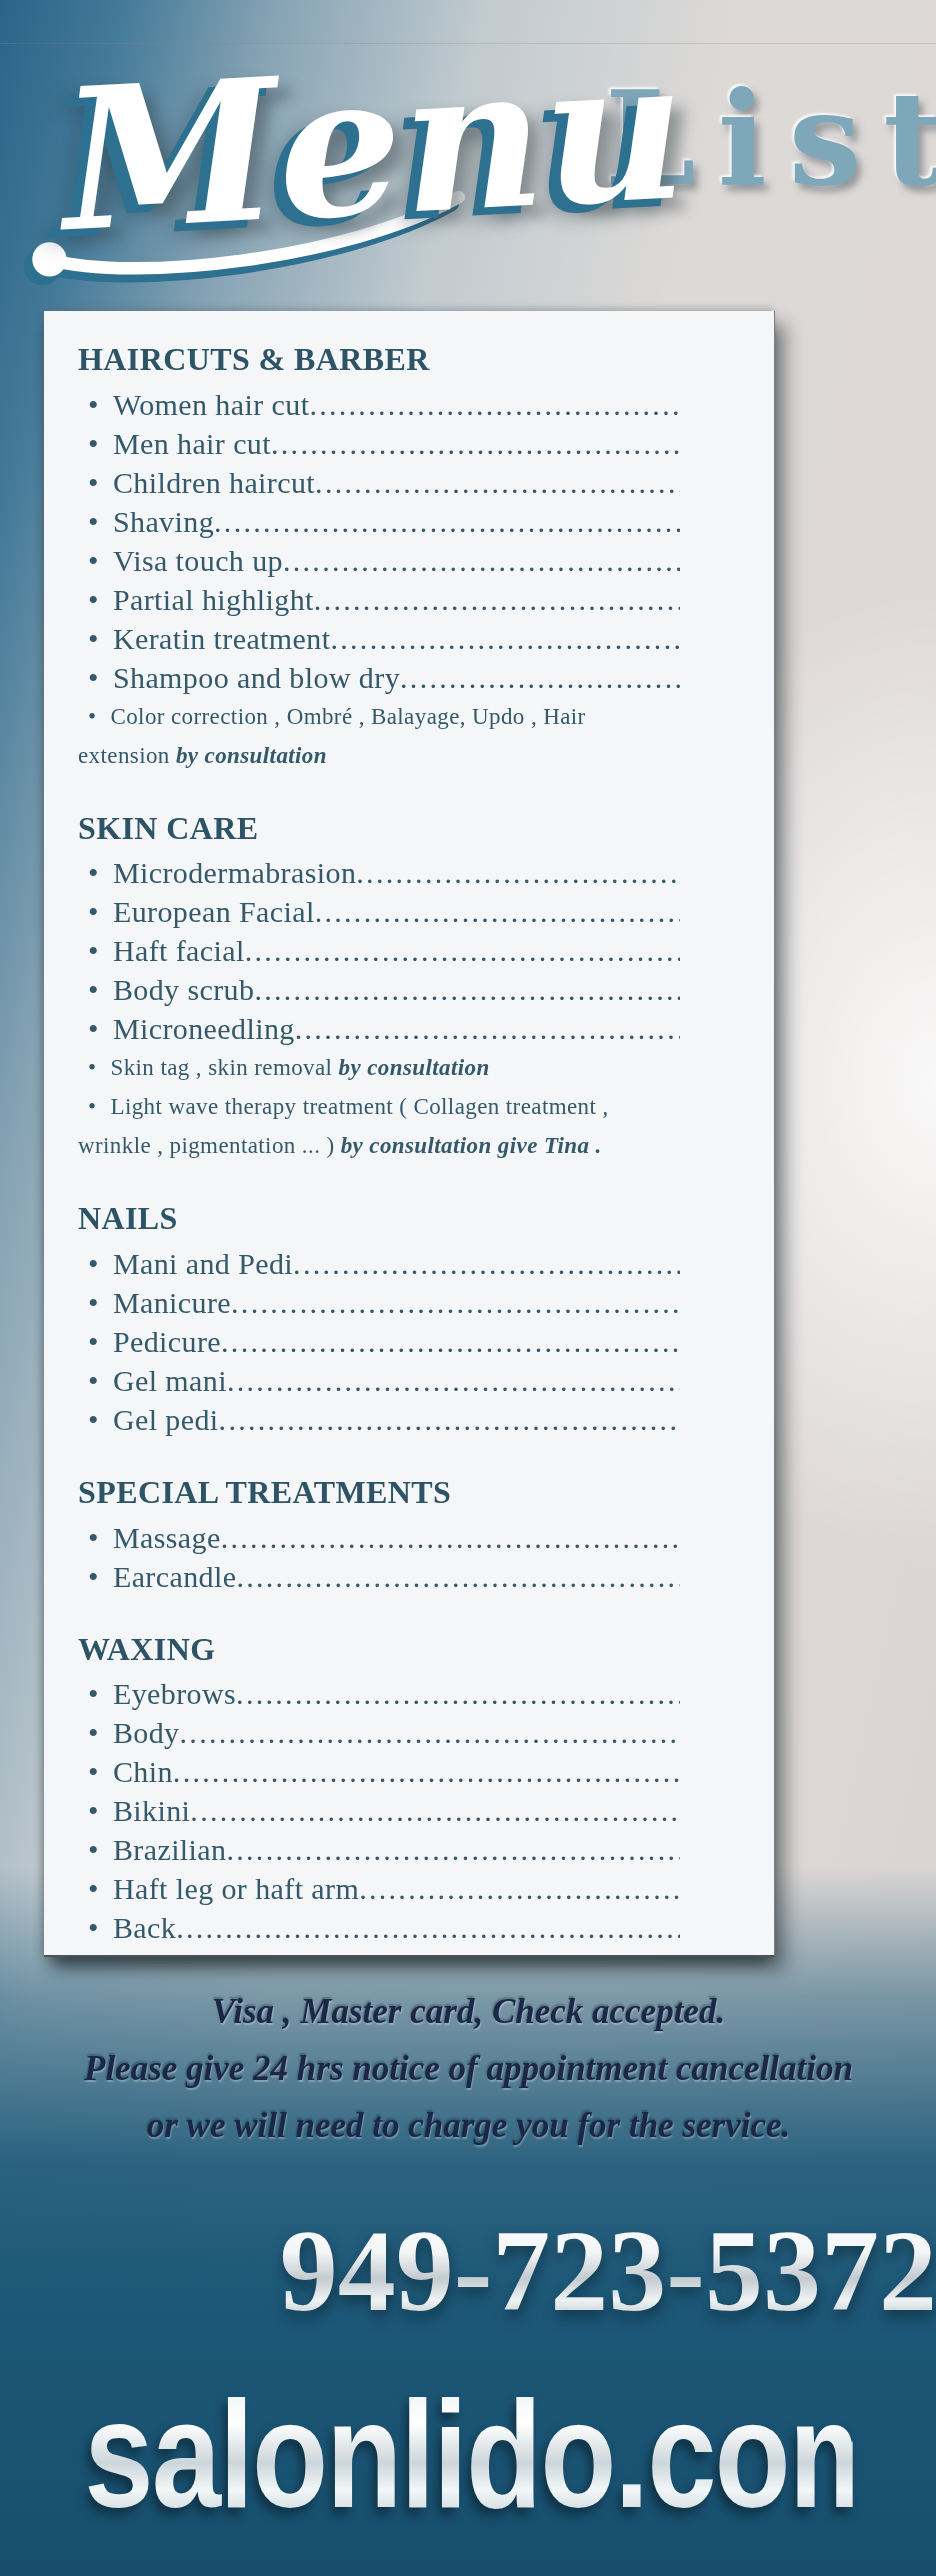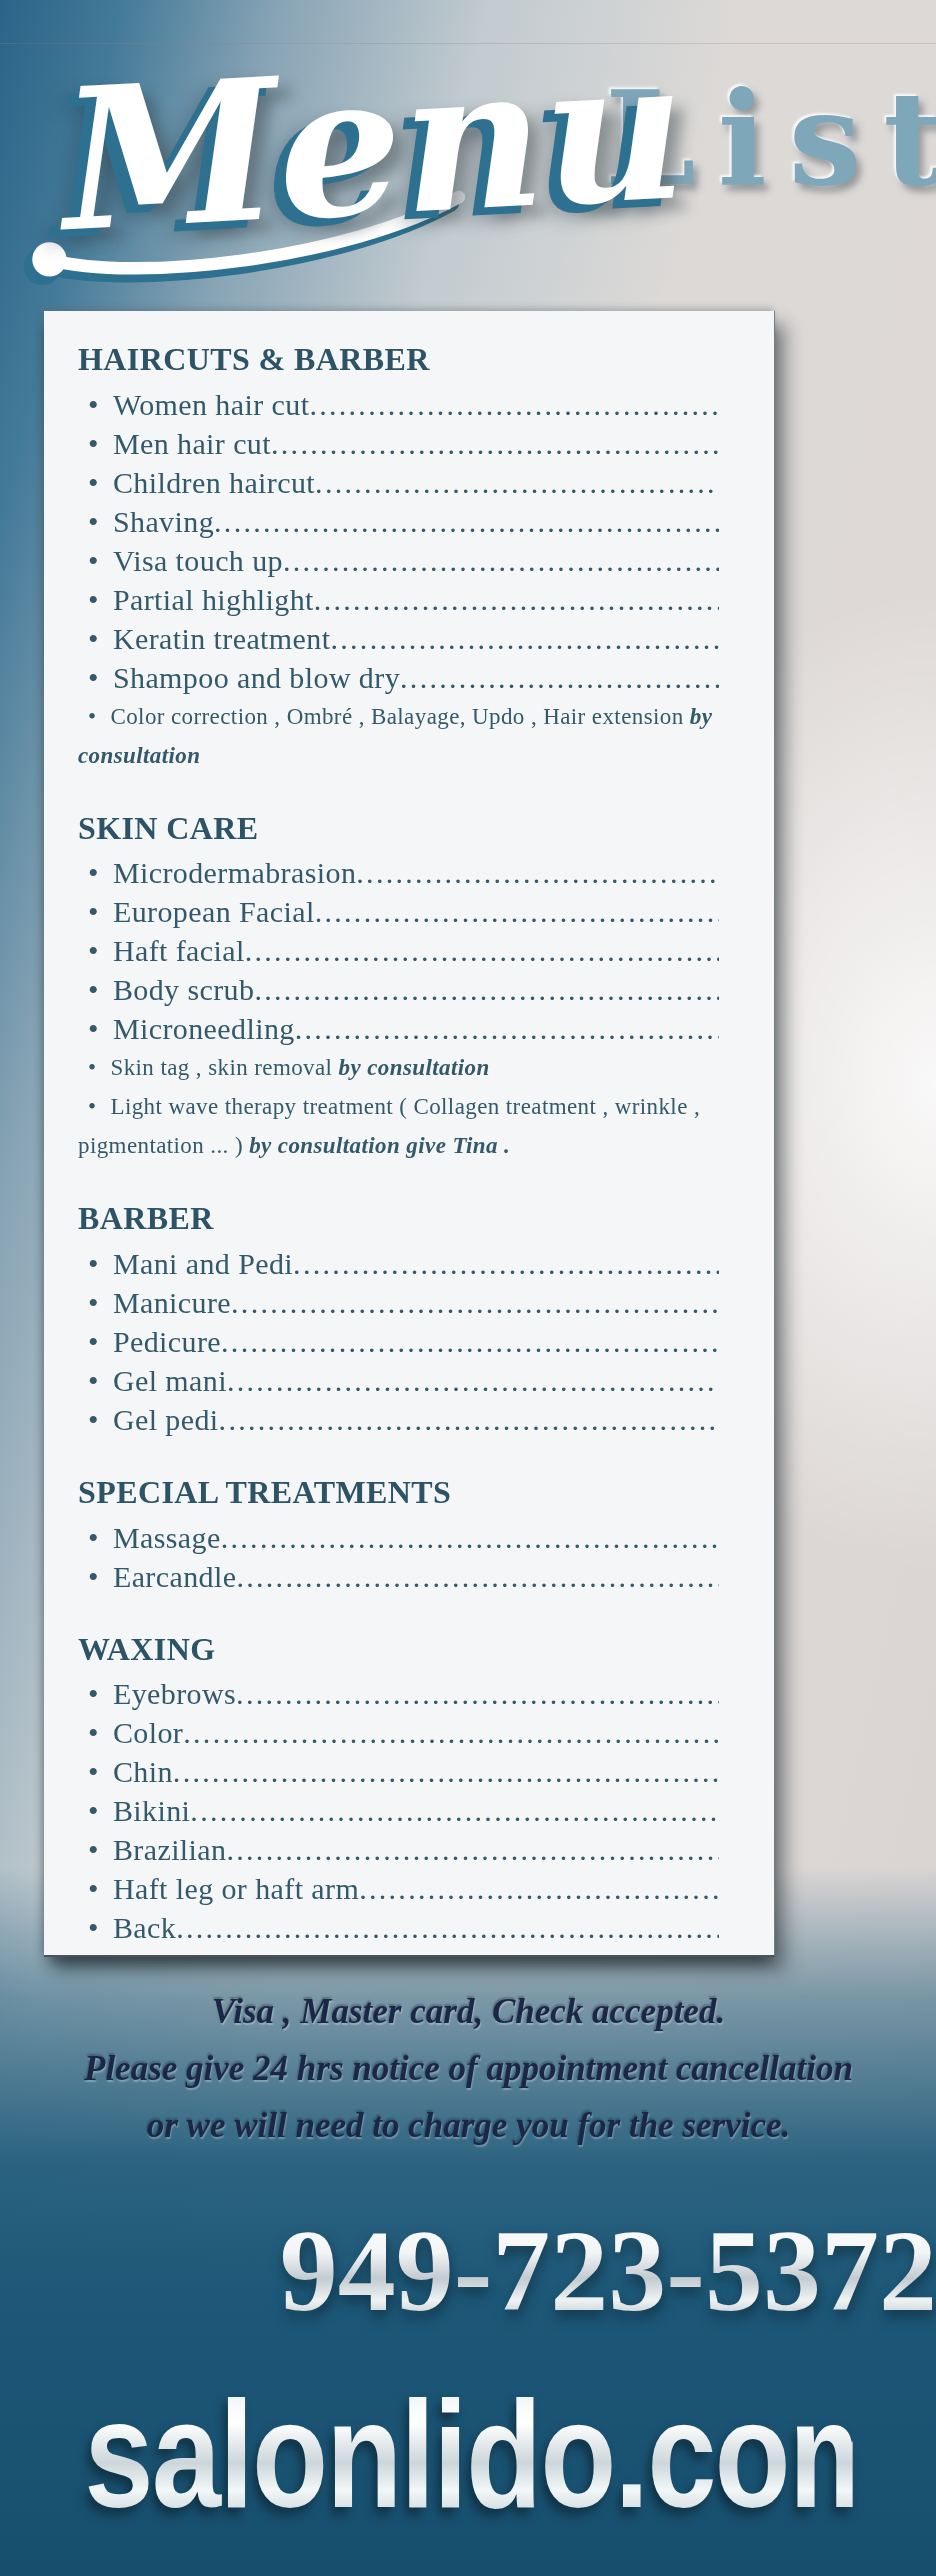--- a/index.html
+++ b/index.html
@@ -25,21 +25,21 @@
     font-family:"DejaVu Serif",serif;font-weight:bold;
     font-size:129px;line-height:1;letter-spacing:22px;color:#7fa7ba;
     text-shadow:-2.3px -2.3px 2.3px rgba(255,255,255,.85), 4.7px 5.5px 7.8px rgba(80,90,95,.5);
   }
   .swash{position:absolute;left:3.9px;top:183px;z-index:2;}
 
   
   .card{
     position:absolute;left:44px;top:311px;width:731px;height:1646px;
     background:#f5f6f8;box-sizing:border-box;
-    padding:28px 55px 0 34px;
+    padding:28px 94px 0 34px;
     border-bottom:2.3px solid #4a5356;border-right:1.6px solid #767f83;
     box-shadow:0 11px 14px -4.7px rgba(20,30,35,.6), 11px 12.5px 17px rgba(30,40,45,.45), -1.6px -3.1px 7px rgba(100,110,115,.4);
     color:#33596a;
   }
   .card h2{
     font-size:32px;line-height:41px;margin:33px 0 4.7px;color:#2d5466;
     letter-spacing:0.4px;font-weight:bold;
   }
   .section:first-child h2{margin-top:0;}
   .item{display:flex;align-items:baseline;font-size:30px;line-height:39px;padding-left:10px;letter-spacing:0.4px;}
@@ -161,21 +161,21 @@
       <div class="item">
           <span class="bullet">•</span>
           <span class="label">Microneedling</span>
           <span class="dots">..............................................................................................................</span>
         </div>
       <div class="item-block"><span class="bullet">•</span><span>Skin tag , skin removal </span><span class="note">by consultation</span></div>
       <div class="item-block"><span class="bullet">•</span><span>Light wave therapy treatment ( Collagen treatment , wrinkle , pigmentation ... ) </span><span class="note">by consultation give Tina .</span></div>
     </div>
 
     <div class="section">
-      <h2>BARBER</h2>
+      <h2>NAILS</h2>
       <div class="item">
           <span class="bullet">•</span>
           <span class="label">Mani and Pedi </span>
           <span class="dots">..............................................................................................................</span>
         </div>
       <div class="item">
           <span class="bullet">•</span>
           <span class="label">Manicure </span>
           <span class="dots">..............................................................................................................</span>
         </div>
@@ -212,21 +212,21 @@
 
     <div class="section">
       <h2>WAXING</h2>
       <div class="item">
           <span class="bullet">•</span>
           <span class="label">Eyebrows </span>
           <span class="dots">..............................................................................................................</span>
         </div>
       <div class="item">
           <span class="bullet">•</span>
-          <span class="label">Color </span>
+          <span class="label">Body </span>
           <span class="dots">..............................................................................................................</span>
         </div>
       <div class="item">
           <span class="bullet">•</span>
           <span class="label">Chin</span>
           <span class="dots">..............................................................................................................</span>
         </div>
       <div class="item">
           <span class="bullet">•</span>
           <span class="label">Bikini </span>

